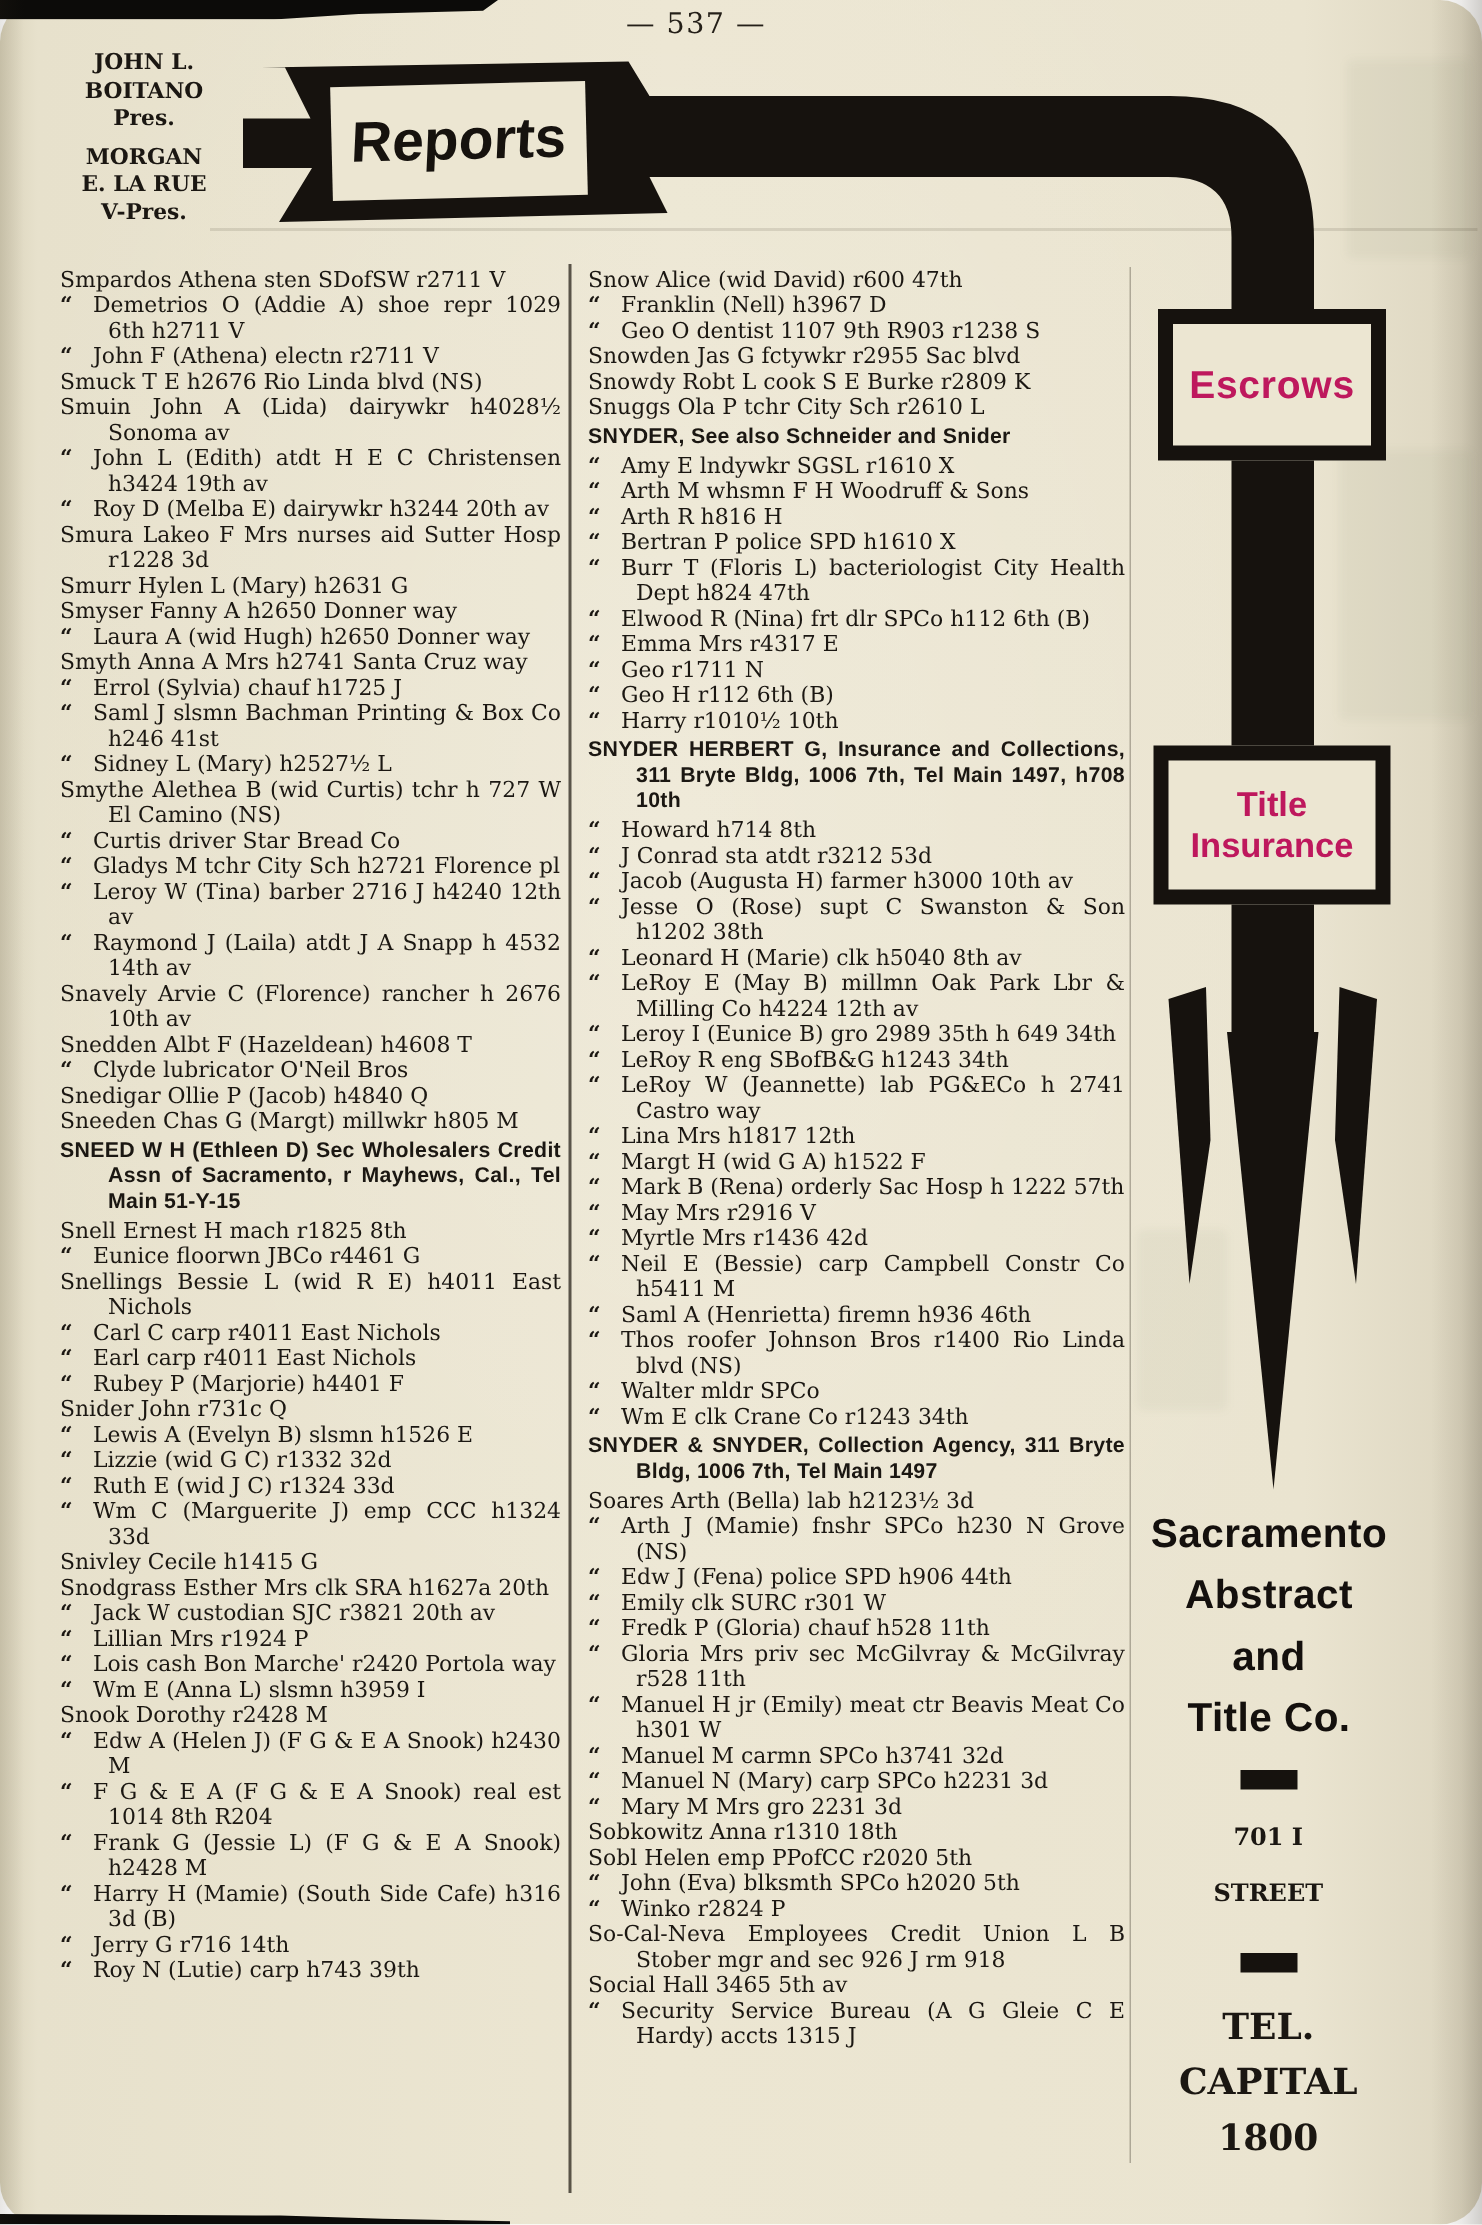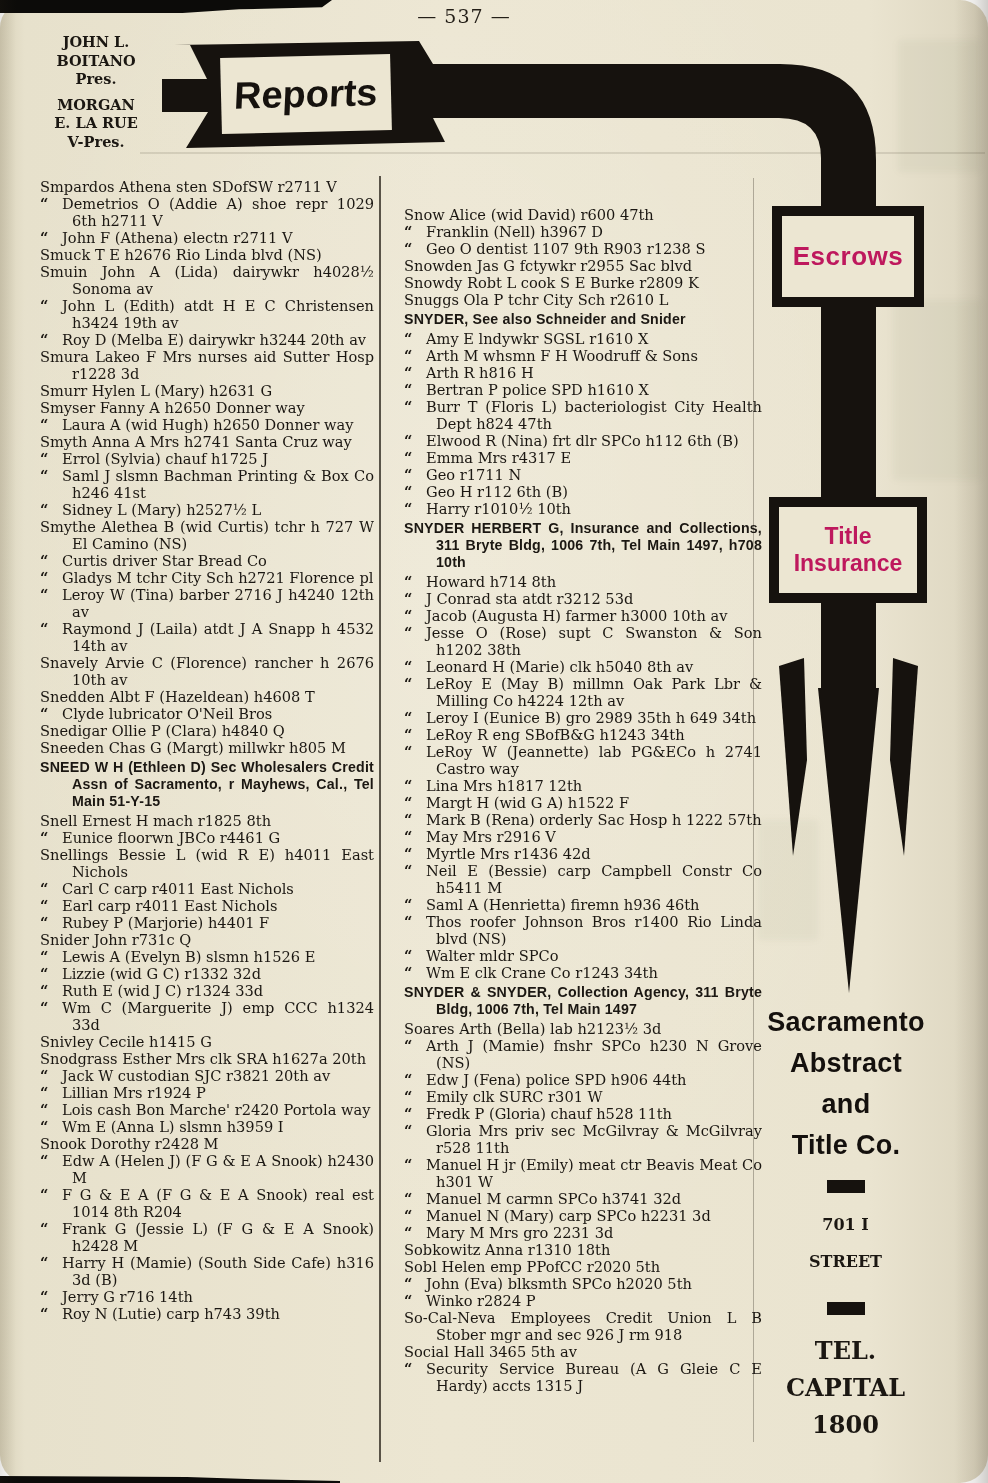--- a/index.html
+++ b/index.html
@@ -6,21 +6,21 @@
   .page{position:absolute;inset:0;width:988px;height:1483px;
     background:
       radial-gradient(ellipse at 45% 38%, rgba(255,255,255,.16), rgba(255,255,255,0) 62%),
       linear-gradient(90deg,#d9d2ba 0%,#e7e1cc 2.5%,#ece6d2 45%,#eae4d0 88%,#dcd5bf 100%);
     border-radius: 28px;
   }
   
   .col{position:absolute;top:178px;font-family:"DejaVu Serif",serif;font-size:14.6px;
        line-height:17px;color:#1b1712;text-align:justify;}
   .col-left{left:40px;width:334px;}
-  .col-right{left:404px;width:358px;margin-top:28px;}
+  .col-right{left:392px;width:358px;}
   .entry{margin:0;padding-left:32px;text-indent:-32px;}
   .entry.bold{font-family:"Liberation Sans",sans-serif;font-weight:bold;font-size:14.2px;
        letter-spacing:.2px;margin:3px 0 2px 0;}
   .ditto{display:inline-block;width:22px;text-indent:0;font-weight:bold;}
   
   .page-number{position:absolute;top:5px;left:0;right:60px;text-align:center;
        font-family:"DejaVu Serif",serif;font-size:19px;color:#241f18;letter-spacing:1px;}
   .officers{position:absolute;left:46px;top:33px;width:100px;text-align:center;
        font-family:"DejaVu Serif",serif;font-weight:bold;font-size:14.5px;line-height:18.5px;color:#1b1712;}
   .officers .gap{margin-top:7px;}
@@ -154,21 +154,21 @@
       <p class="entry"><span class="ditto">“</span>Saml J slsmn Bachman Printing &amp; Box Co h246 41st</p>
       <p class="entry"><span class="ditto">“</span>Sidney L (Mary) h2527½ L</p>
       <p class="entry">Smythe Alethea B (wid Curtis) tchr h 727 W El Camino (NS)</p>
       <p class="entry"><span class="ditto">“</span>Curtis driver Star Bread Co</p>
       <p class="entry"><span class="ditto">“</span>Gladys M tchr City Sch h2721 Florence pl</p>
       <p class="entry"><span class="ditto">“</span>Leroy W (Tina) barber 2716 J h4240 12th av</p>
       <p class="entry"><span class="ditto">“</span>Raymond J (Laila) atdt J A Snapp h 4532 14th av</p>
       <p class="entry">Snavely Arvie C (Florence) rancher h 2676 10th av</p>
       <p class="entry">Snedden Albt F (Hazeldean) h4608 T</p>
       <p class="entry"><span class="ditto">“</span>Clyde lubricator O'Neil Bros</p>
-      <p class="entry">Snedigar Ollie P (Clara) h4840 Q</p>
+      <p class="entry">Snedigar Ollie P (Jacob) h4840 Q</p>
       <p class="entry">Sneeden Chas G (Margt) millwkr h805 M</p>
       <p class="entry bold">SNEED W H (Ethleen D) Sec Wholesalers Credit Assn of Sacramento, r Mayhews, Cal., Tel Main 51-Y-15</p>
       <p class="entry">Snell Ernest H mach r1825 8th</p>
       <p class="entry"><span class="ditto">“</span>Eunice floorwn JBCo r4461 G</p>
       <p class="entry">Snellings Bessie L (wid R E) h4011 East Nichols</p>
       <p class="entry"><span class="ditto">“</span>Carl C carp r4011 East Nichols</p>
       <p class="entry"><span class="ditto">“</span>Earl carp r4011 East Nichols</p>
       <p class="entry"><span class="ditto">“</span>Rubey P (Marjorie) h4401 F</p>
       <p class="entry">Snider John r731c Q</p>
       <p class="entry"><span class="ditto">“</span>Lewis A (Evelyn B) slsmn h1526 E</p>

